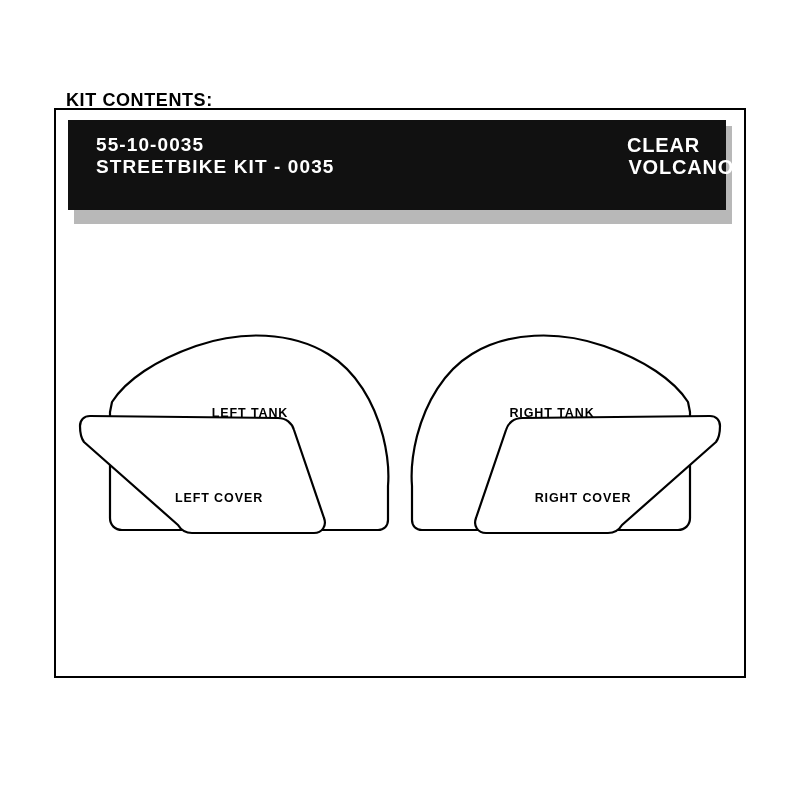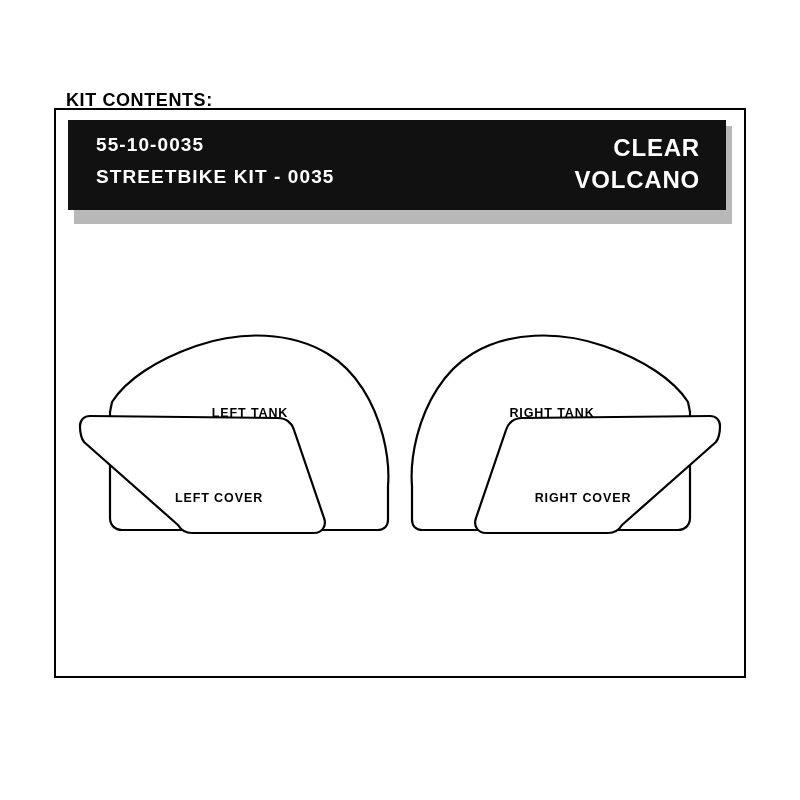--- a/index.html
+++ b/index.html
@@ -64,36 +64,36 @@
     box-sizing: border-box;
   }
   .hdr-row {
     position: absolute;
     left: 0;
     width: 100%;
     height: 30px;
     color: #ffffff;
   }
   .hdr-row.r1 { top: 14px; }
-  .hdr-row.r2 { top: 46px; }
+  .hdr-row.r2 { top: 36px; padding-left: 34px; }
 
   .hdr-left {
     position: absolute;
     left: 28px;
     top: 0;
     font-size: 19px;
     font-weight: bold;
     letter-spacing: 1.1px;
     white-space: nowrap;
   }
   .hdr-right {
     position: absolute;
     right: 26px;
     top: 0;
-    font-size: 24px;
+    font-size: 20px;
     font-weight: bold;
     letter-spacing: 0.8px;
     text-align: left;
     white-space: nowrap;
   }
 
   
   #diagram {
     position: absolute;
     left: 0;

